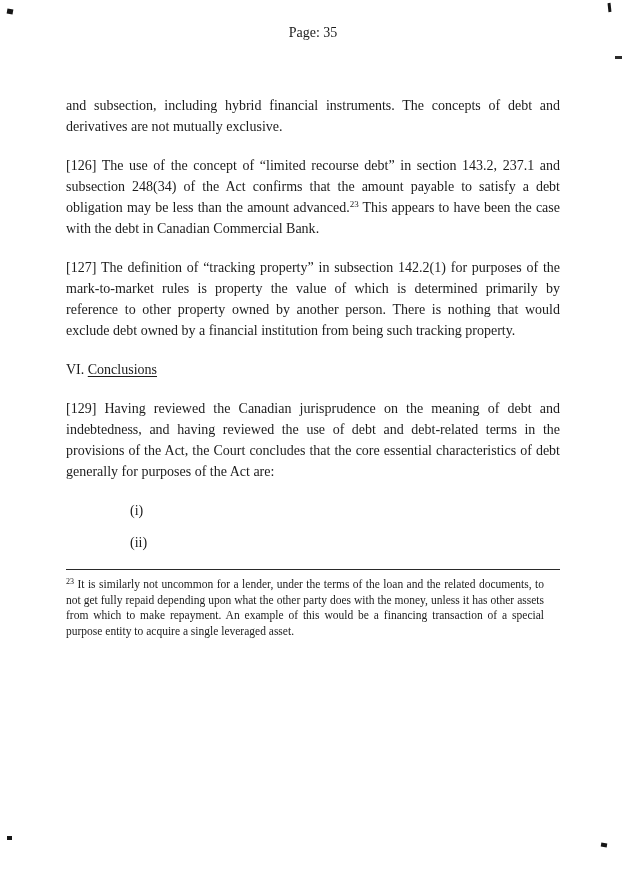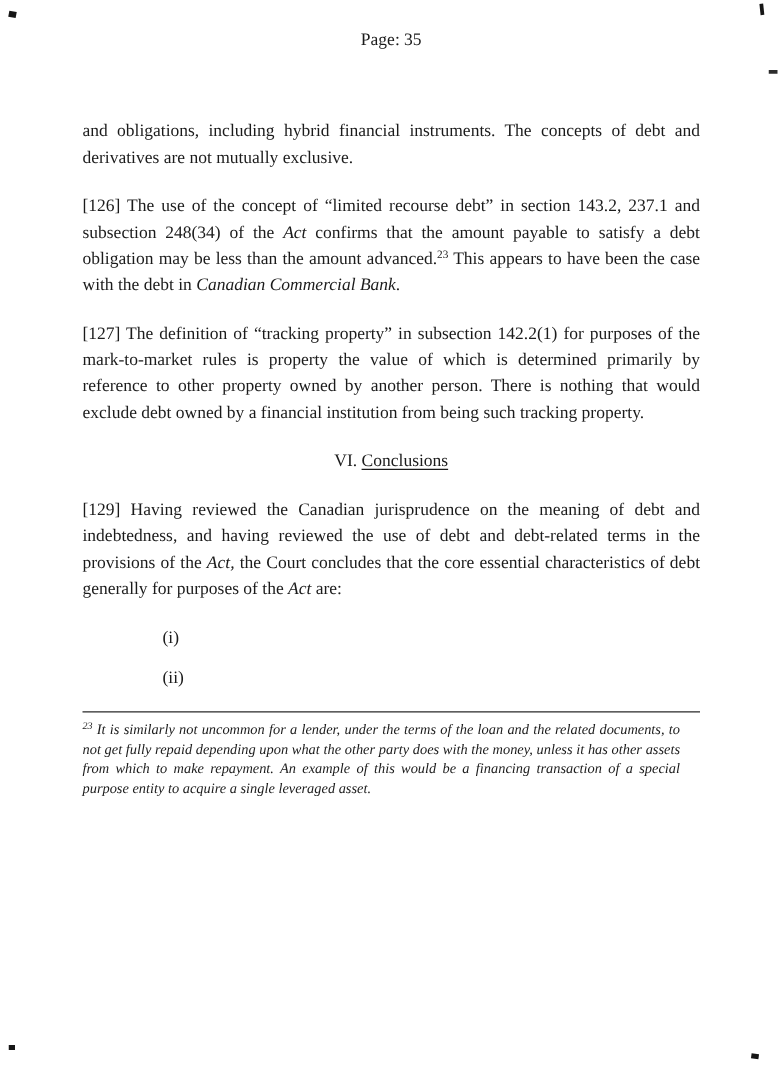--- a/index.html
+++ b/index.html
@@ -22,23 +22,23 @@
   }
   .page-header {
     text-align: center;
     margin: 0 0 52px 0;
   }
   .para {
     margin: 0 0 18px 0;
     text-align: justify;
   }
   .heading {
-    text-align: center;
+    text-align: left;
   }
-  .i { font-style: italic; }
+  .i { }
   .u { text-decoration: underline; text-underline-offset: 2px; }
   sup.fnref {
     font-size: 9px;
     line-height: 0;
     position: relative;
     top: -5px;
     vertical-align: baseline;
   }
   .list {
     margin: 0 0 12px 64px;
@@ -53,21 +53,20 @@
   .fn-rule {
     height: 0;
     border-top: 1.5px solid #2a2a2a;
     margin: 12px 0 7px 0;
   }
   .footnote {
     font-size: 11.5px;
     line-height: 15.5px;
     text-align: justify;
     margin: 0 16px 4px 0;
-    font-style: italic;
   }
   .footnote sup.fnref { font-size: 8px; top: -4px; }
   .mark {
     position: absolute;
     background: #161616;
     display: block;
   }
   .mark-tl { left: 7px; top: 9px; width: 6px; height: 5px; transform: rotate(10deg); }
   .mark-tr { right: 13px; top: 3px; width: 3px; height: 9px; transform: rotate(-6deg); }
   .mark-r  { right: 2px; top: 56px; width: 7px; height: 3px; background: #2c2c2c; }
@@ -80,21 +79,21 @@
 <div class="page">
 
   <span class="mark mark-tl"></span>
   <span class="mark mark-tr"></span>
   <span class="mark mark-r"></span>
   <span class="mark mark-bl"></span>
   <span class="mark mark-br"></span>
 
   <div class="page-header">Page: 35</div>
 
-  <p class="para"><span>and obligations, including hybrid financial instruments. The concepts of debt and derivatives are not mutually exclusive.</span></p>
+  <p class="para"><span>and subsection, including hybrid financial instruments. The concepts of debt and derivatives are not mutually exclusive.</span></p>
 
   <p class="para"><span>[126] The use of the concept of “limited recourse debt” in section 143.2, 237.1 and subsection 248(34) of the </span><span class="i">Act</span><span> confirms that the amount payable to satisfy a debt obligation may be less than the amount advanced.</span><sup class="fnref">23</sup><span> This appears to have been the case with the debt in </span><span class="i">Canadian Commercial Bank</span><span>.</span></p>
 
   <p class="para"><span>[127] The definition of “tracking property” in subsection 142.2(1) for purposes of the mark-to-market rules is property the value of which is determined primarily by reference to other property owned by another person. There is nothing that would exclude debt owned by a financial institution from being such tracking property.</span></p>
 
 
   <p class="para heading"><span>VI. </span><span class="u">Conclusions</span></p>
 
   <p class="para"><span>[129] Having reviewed the Canadian jurisprudence on the meaning of debt and indebtedness, and having reviewed the use of debt and debt-related terms in the provisions of the </span><span class="i">Act,</span><span> the Court concludes that the core essential characteristics of debt generally for purposes of the </span><span class="i">Act</span><span> are:</span></p>
 

